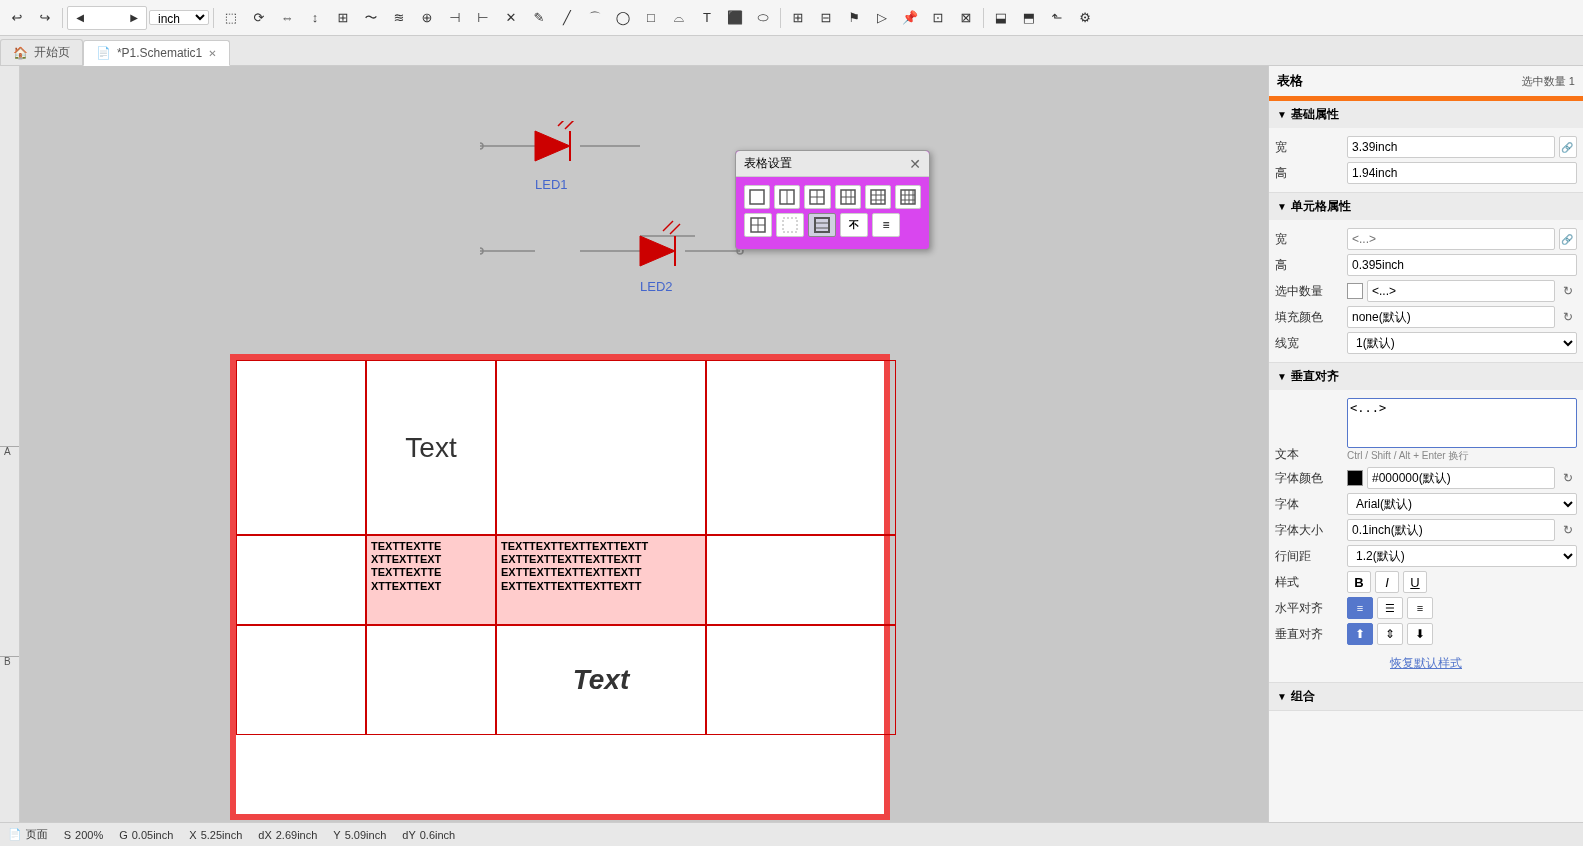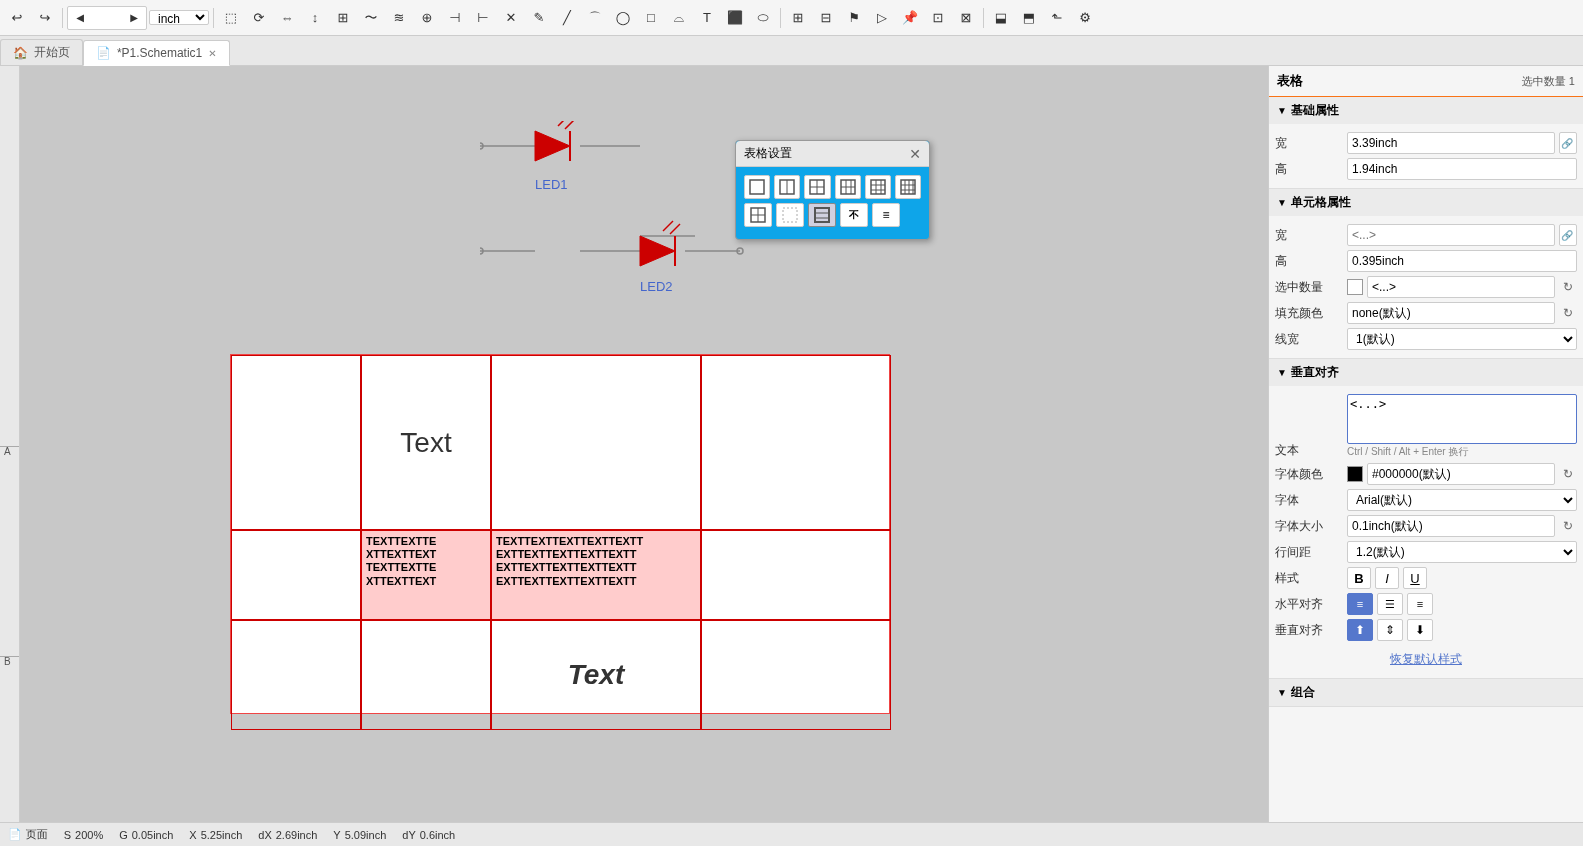--- a/index.html
+++ b/index.html
@@ -87,22 +87,22 @@
       position: relative;
       overflow: hidden;
     }
 
     
     #canvas-table {
       position: absolute;
       top: 288px;
       left: 210px;
       width: 660px;
-      height: 360px;
-      border: 1px solid #ef4444;
+      height: 466px;
+      border: 6px solid #ef4444;
       background: #fff;
     }
     .table-grid {
       width: 100%;
       height: 100%;
       display: grid;
       grid-template-columns: 130px 130px 210px 190px;
       grid-template-rows: 175px 90px 110px;
     }
     .cell {
@@ -124,24 +124,24 @@
       word-break: break-all;
       padding: 4px;
       align-items: flex-start;
       justify-content: flex-start;
       line-height: 1.2;
     }
 
     
     #table-dialog {
       position: absolute;
-      top: 74px;
+      top: 84px;
       left: 715px;
       width: 195px;
-      background: #0ea5e9;
+      background: #d946ef;
       border: 1px solid #999;
       border-radius: 4px;
       box-shadow: 2px 2px 6px rgba(0,0,0,0.3);
     }
     .dialog-header {
       background: #e8e8e8;
       border-bottom: 1px solid #ccc;
       padding: 4px 8px;
       font-size: 12px;
       display: flex;
@@ -185,21 +185,21 @@
       overflow-y: auto;
       font-size: 12px;
     }
     .panel-header {
       display: flex;
       justify-content: space-between;
       align-items: center;
       padding: 6px 8px;
       font-size: 13px;
       font-weight: bold;
-      border-bottom: 1px solid #f97316;
+      border-bottom: 5px solid #f97316;
     }
     .panel-section {
       border-bottom: 1px solid #ddd;
     }
     .section-title {
       padding: 5px 8px;
       font-size: 12px;
       font-weight: bold;
       background: #ebebeb;
       display: flex;

